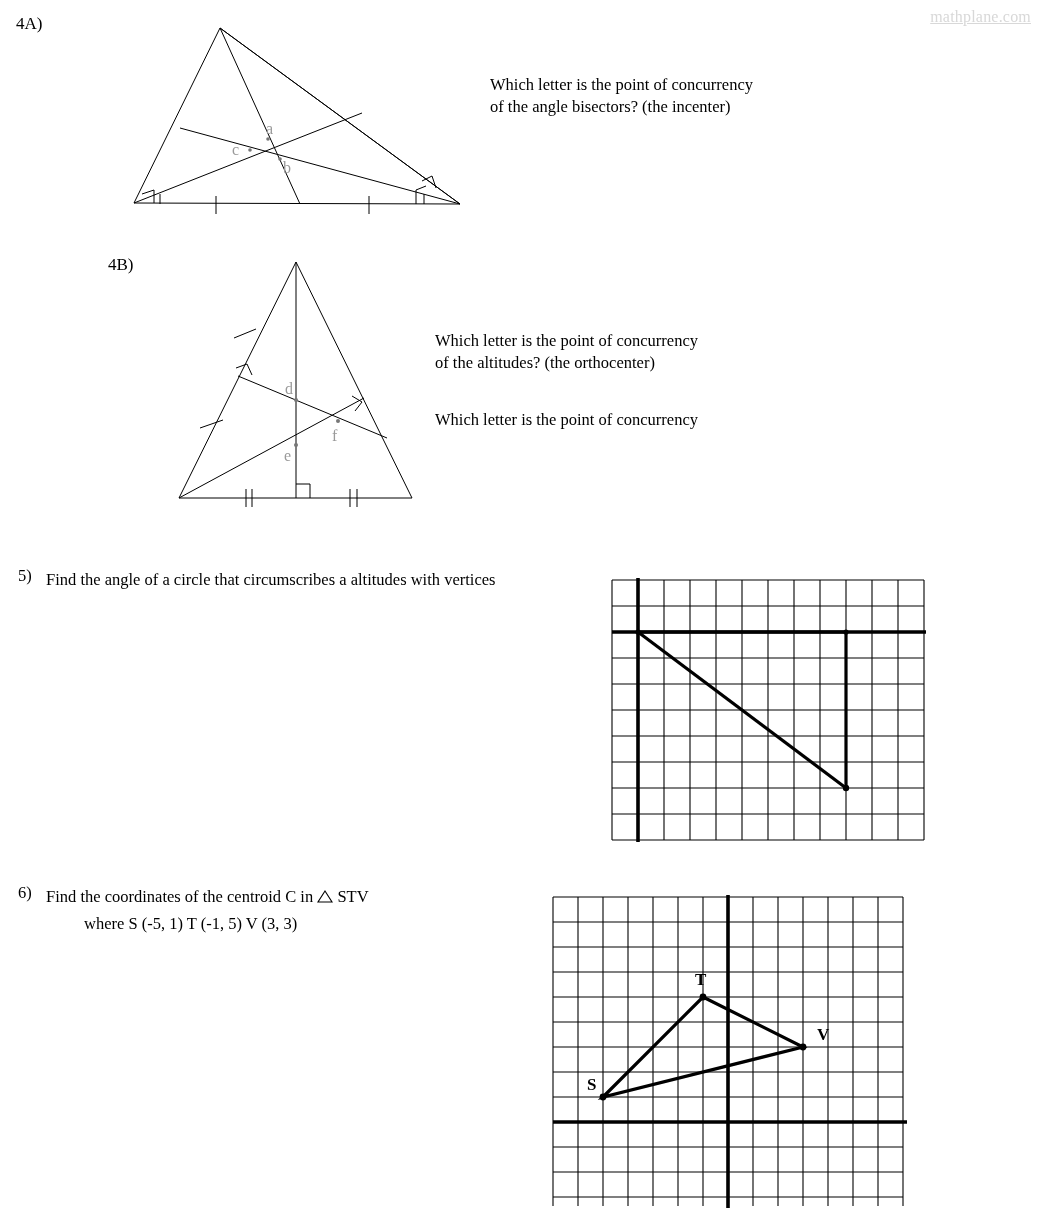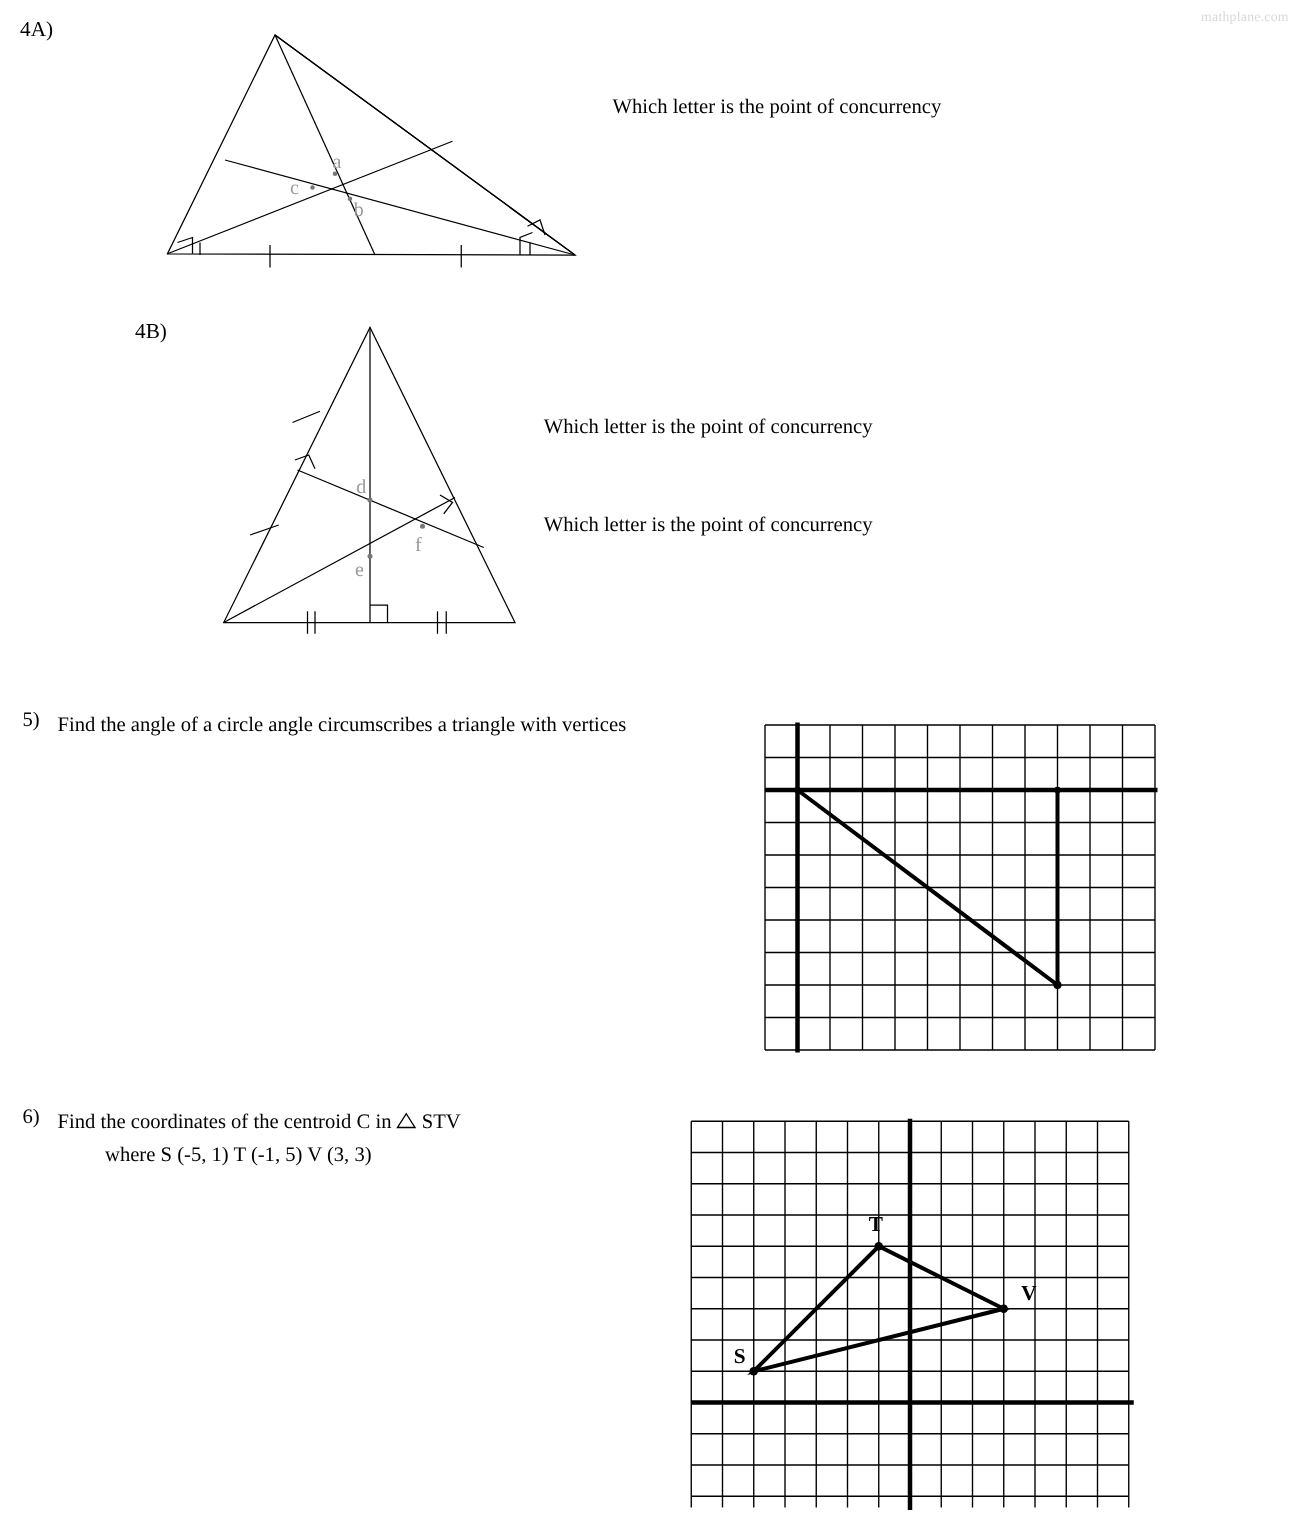--- a/index.html
+++ b/index.html
@@ -16,24 +16,25 @@
     position: relative;
     width: 1049px;
     height: 1232px;
     background: #ffffff;
     overflow: hidden;
   }
   .abs { position: absolute; }
   .site-mark {
     top: 8px;
     right: 18px;
-    font-size: 11px;
+    font-size: 16px;
     color: #d8d8d8;
     letter-spacing: 0.2px;
     font-family: "Liberation Serif", serif;
+    text-decoration: underline;
   }
   .qlabel {
     font-size: 17px;
     font-family: Liberation Serif, serif;
     white-space: nowrap;
   }
   .prose {
     font-size: 16.5px;
     line-height: 22px;
     font-family: "Liberation Serif", serif;
@@ -104,20 +105,21 @@
       <circle class="graydot" cx="130" cy="132" r="1.8"></circle>
       <circle class="graydot" cx="160" cy="141" r="1.8"></circle>
       <text class="figlabel" x="146" y="116">a</text>
       <text class="figlabel" x="112" y="137">c</text>
       <text class="figlabel" x="163" y="155">b</text>
     </svg>
   </div>
 
   <div class="abs prose" style="left:490px; top:74px;">
     <div>Which letter is the point of concurrency</div>
+    <div>of the angle bisectors?  (the incenter)</div>
   </div>
 
   <div class="abs qlabel" style="left:108px; top:255px;">4B)</div>
 
   <div class="abs" style="left:172px; top:256px;">
     <svg width="250" height="250" viewBox="0 0 250 250">
 
       <polygon class="thin" points="7,242 240,242 124,6"></polygon>
 
       <line class="thin" x1="124" y1="6" x2="124" y2="242"></line>
@@ -144,29 +146,30 @@
       <circle class="graydot" cx="124" cy="189" r="2"></circle>
       <circle class="graydot" cx="166" cy="165" r="2"></circle>
       <text class="figlabel" x="113" y="138">d</text>
       <text class="figlabel" x="112" y="205">e</text>
       <text class="figlabel" x="160" y="185">f</text>
     </svg>
   </div>
 
   <div class="abs prose" style="left:435px; top:330px;">
     <div>Which letter is the point of concurrency</div>
+    <div>of the altitudes?   (the orthocenter)</div>
   </div>
 
   <div class="abs prose" style="left:435px; top:409px;">
     <div>Which letter is the point of concurrency</div>
   </div>
 
   <div class="abs qnum" style="left:18px; top:566px;">5)</div>
   <div class="abs qtext-line" style="left:46px; top:566px;">
-    <div><span>Find the </span><span class="ital">angle of a circle</span><span> angle circumscribes a triangle with vertices</span></div>
+    <div><span>Find the </span><span class="ital">angle of a circle</span><span> that circumscribes a altitudes with vertices</span></div>
   </div>
 
   <div class="abs" style="left:610px; top:570px;">
 
     <svg width="320" height="280" viewBox="0 0 320 280">
       <g>
         <line class="gridline" x1="2" y1="10" x2="314" y2="10"></line>
         <line class="gridline" x1="2" y1="36" x2="314" y2="36"></line>
         <line class="gridline" x1="2" y1="62" x2="314" y2="62"></line>
         <line class="gridline" x1="2" y1="88" x2="314" y2="88"></line>

